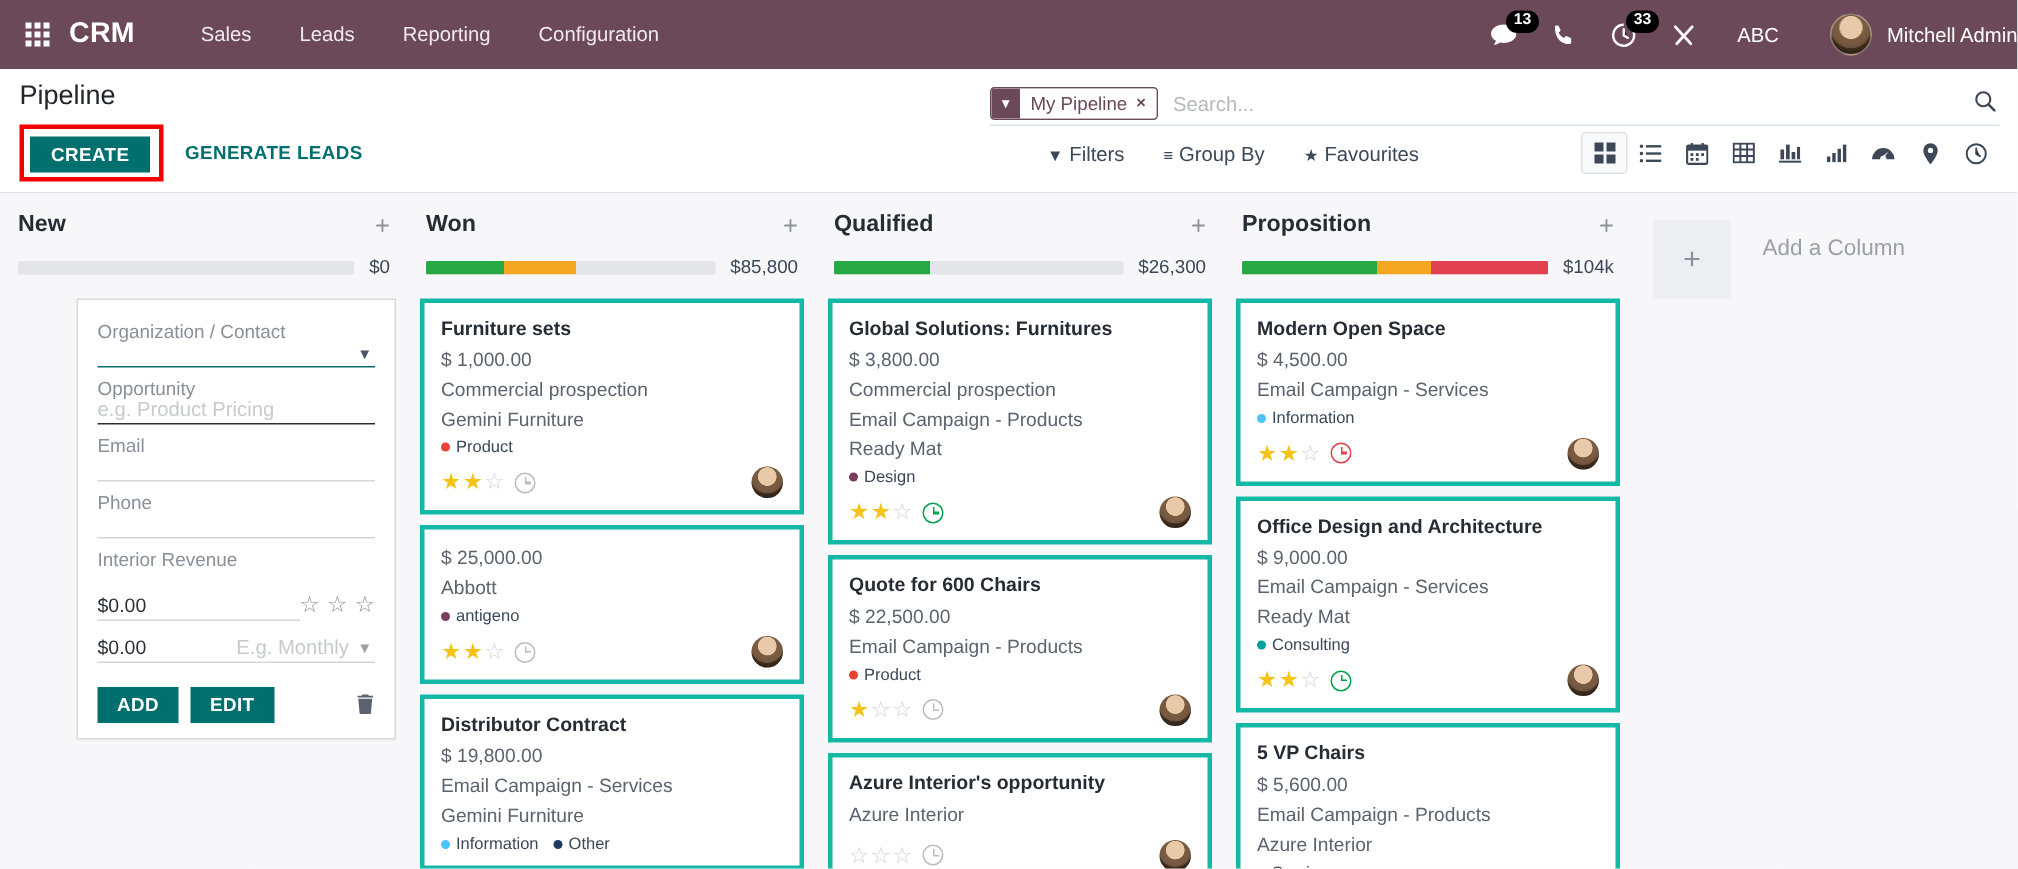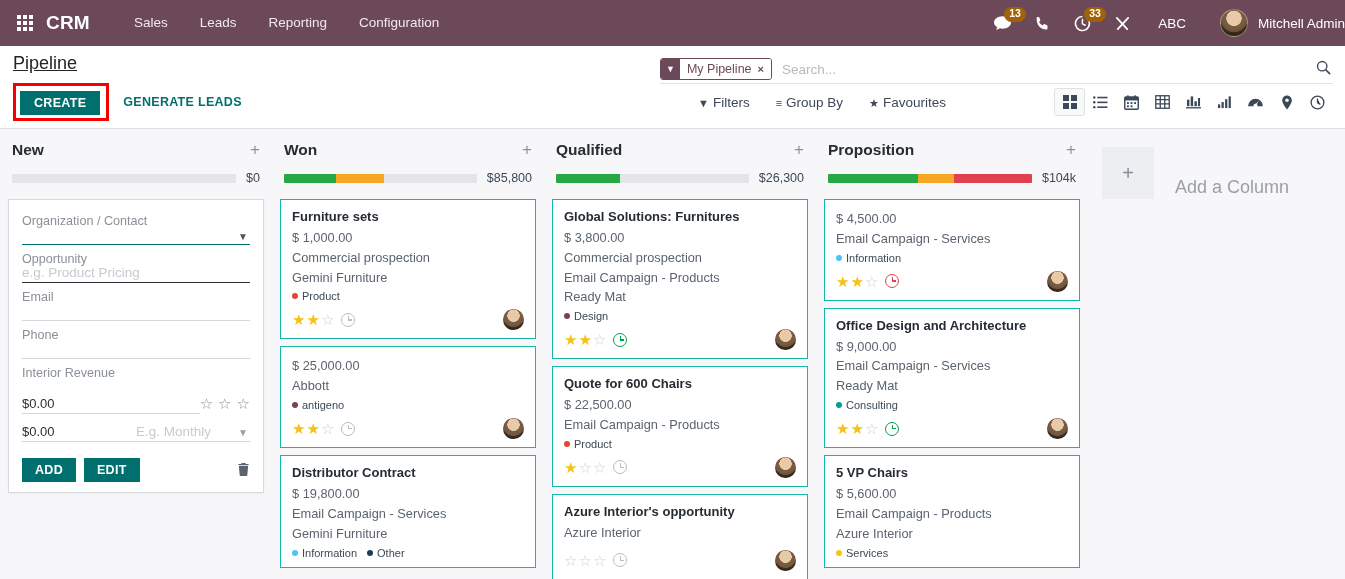--- a/index.html
+++ b/index.html
@@ -32,38 +32,38 @@
     line-height: 46px; cursor: pointer; white-space: nowrap;
   }
   .nav-right { margin-left: auto; display: flex; align-items: center; padding-right: 0px; }
   .sys-icon {
     position: relative; color: #fff; width: 40px; height: 46px;
     display: flex; align-items: center; justify-content: center;
     cursor: pointer; font-size: 15px;
   }
   .badge {
     position: absolute; top: 7px; left: 22px;
-    background: #a16207; color: #fff; font-size: 10.5px;
+    background: #000000; color: #fff; font-size: 10.5px;
     border-radius: 9px; padding: 1px 5px 2px; line-height: 1.1;
     font-weight: bold; min-width: 19px; text-align: center;
   }
   .abc-txt { color:#fff; font-size: 13.5px; padding: 0 16px; cursor: pointer; }
   .user-box { display: flex; align-items: center; cursor: pointer; padding-left: 18px; }
   .avatar-nav {
     width: 28px; height: 28px; border-radius: 50%;
     background: radial-gradient(circle at 50% 32%, #e8c9a8 0 34%, #7a5c43 36% 62%, #4a3524 64% 100%);
     border: 1px solid rgba(255,255,255,.35);
     box-shadow: inset 0 -5px 6px -3px rgba(0,0,0,.5);
   }
   .user-name { color: #fff; font-size: 13.5px; margin-left: 10px; white-space: nowrap; }
 
   
   .cp { background: #fff; border-bottom: 1px solid #dee2e6; position: relative; height: 83px; }
   .cp-left { position: absolute; left: 13px; top: 7px; }
-  .page-title { font-size: 18px; color: #212529; font-weight: normal; text-decoration: underline; }
+  .page-title { font-size: 18px; color: #212529; font-weight: normal; }
   .cp-buttons { margin-top: 9px; display: flex; align-items: center; }
   .btn-create-wrap {
     border: 3px solid #f40000; padding: 5px 6px 3px 4px;
     display: inline-block; line-height: 0;
   }
   .btn-create {
     background: #00706e; color: #fff; border: none;
     font-size: 12.5px; font-weight: bold; letter-spacing: .3px;
     padding: 5px 14px; cursor: pointer; font-family: inherit;
   }
@@ -106,32 +106,32 @@
   .kbico { display: grid; grid-template-columns: 6px 6px; grid-template-rows: 6px 6px; gap: 2px; }
   .kbico i { background: #3c4858; display: block; }
 
   
   .kanban {
     background: #f7f7f9; position: absolute; top: 129px; left: 0;
     right: 0; bottom: 0; display: flex; padding: 0 0 0 0; overflow: hidden;
   }
   .column { width: 272px; flex: 0 0 272px; padding: 0 8px; position: relative; }
   .col-head { padding: 12px 4px 0 4px; }
-  .col-title-row { display: flex; align-items: flex-start; gap: 36px; }
+  .col-title-row { display: flex; align-items: center; gap: 36px; }
   .col-title { font-size: 15.5px; color: #262c34; font-weight: bold; }
   .col-plus { margin-left: auto; color: #8e949c; font-size: 17px; cursor: pointer; line-height: 1; }
   .col-prog-row { display: flex; align-items: center; margin-top: 12px; }
   .prog { flex: 1; height: 9px; background: #e4e5e8; display: flex; border-radius: 1px; overflow: hidden; }
   .prog span { display: block; height: 100%; }
   .col-amount { font-size: 12.5px; color: #3c4858; margin-left: 10px; white-space: nowrap; }
 
   .col-body { margin-top: 14px; }
 
   .card {
-    background: #fff; border: 1px solid #14b8a6;
+    background: #fff; border: 3px solid #14b8a6;
     padding: 9px 11px 8px 11px; margin-bottom: 7px; cursor: pointer;
     border-radius: 0px;
   }
   .card-title { font-size: 13px; font-weight: bold; color: #262c34; margin-bottom: 4px; }
   .card-line { font-size: 12.8px; color: #5a636e; line-height: 1.55; }
   .tags { margin-top: 3px; display: flex; flex-wrap: wrap; gap: 10px; }
   .tag { font-size: 11px; color: #3c4858; display: flex; align-items: center; white-space: nowrap; }
   .tdot { width: 6px; height: 6px; border-radius: 50%; margin-right: 4px; display: inline-block; }
   .card-foot { display: flex; align-items: center; margin-top: 7px; }
   .stars { display: flex; align-items: center; gap: 1px; }
@@ -154,20 +154,21 @@
   .card-av {
     margin-left: auto; width: 21px; height: 21px; border-radius: 50%;
     background: radial-gradient(circle at 50% 32%, #e8c9a8 0 34%, #7a5c43 36% 62%, #4a3524 64% 100%);
     box-shadow: inset 0 -4px 5px -3px rgba(0,0,0,.55);
   }
 
   
   .qform {
     background: #fff; border: 1px solid #d8d9dc; padding: 14px 13px 0 13px;
     box-shadow: 0 1px 2px rgba(0,0,0,.04);
+    margin-left: 43px;
   }
   .fgroup { margin-bottom: 7px; }
   .flabel { font-size: 12.6px; color: #8a9099; display: block; margin-bottom: 16px; }
   .fline { border-bottom: 1px solid #d4d6d9; height: 1px; }
   .fline.teal { border-bottom: 1.5px solid #00706e; }
   .fline.dark { border-bottom: 1px solid #2a2f36; }
   .finput-row { position: relative; }
   .fplaceholder { font-size: 13.5px; color: #c8cacd; position: absolute; bottom: 3px; left: 0; }
   .fcaret { position: absolute; right: 2px; bottom: 3px; color: #4b5563; font-size: 10px; }
   .frow2 { display: flex; align-items: flex-start; margin-bottom: 10px; }
@@ -184,21 +185,21 @@
   }
   .qtrash { margin-left: auto; color: #5a636e; font-size: 14px; cursor: pointer; }
 
   
   .addcol { flex: 0 0 300px; padding: 18px 0 0 14px; display: flex; align-items: flex-start; }
   .addcol-plus {
     width: 52px; height: 52px; background: #eceef1; color: #8a9099;
     display: flex; align-items: center; justify-content: center;
     font-size: 20px; cursor: pointer;
   }
-  .addcol-lbl { font-size: 18px; color: #9aa0a6; margin-left: 21px; margin-top: 30px; cursor: pointer; }
+  .addcol-lbl { font-size: 15px; color: #9aa0a6; margin-left: 21px; margin-top: 10px; cursor: pointer; }
 </style>
 </head>
 <body>
 
 <div class="navbar">
   <div class="apps-grid">
     <i></i>
       <i></i>
       <i></i>
       <i></i>
@@ -586,20 +587,21 @@
           <div class="prog">
             <span style="background: rgb(40, 167, 69); width: 44%;"></span>
             <span style="background: rgb(245, 166, 35); width: 18%;"></span>
             <span style="background: rgb(224, 64, 79); width: 38%;"></span>
           </div>
           <div class="col-amount">$104k</div>
         </div>
       </div>
       <div class="col-body">
         <div class="card">
+          <div class="card-title">Modern Open Space</div>
           <div class="card-line">$ 4,500.00</div>
           <div class="card-line">Email Campaign - Services</div>
           <div class="tags">
             <span class="tag">
               <span class="tdot" style="background: rgb(79, 195, 247);"></span>
               <span>Information</span>
             </span>
           </div>
           <div class="card-foot">
             <div class="stars">

